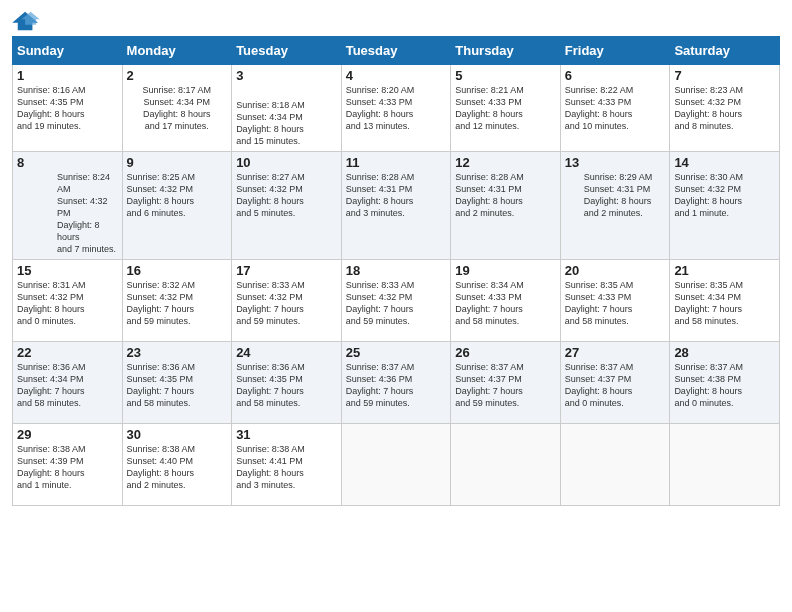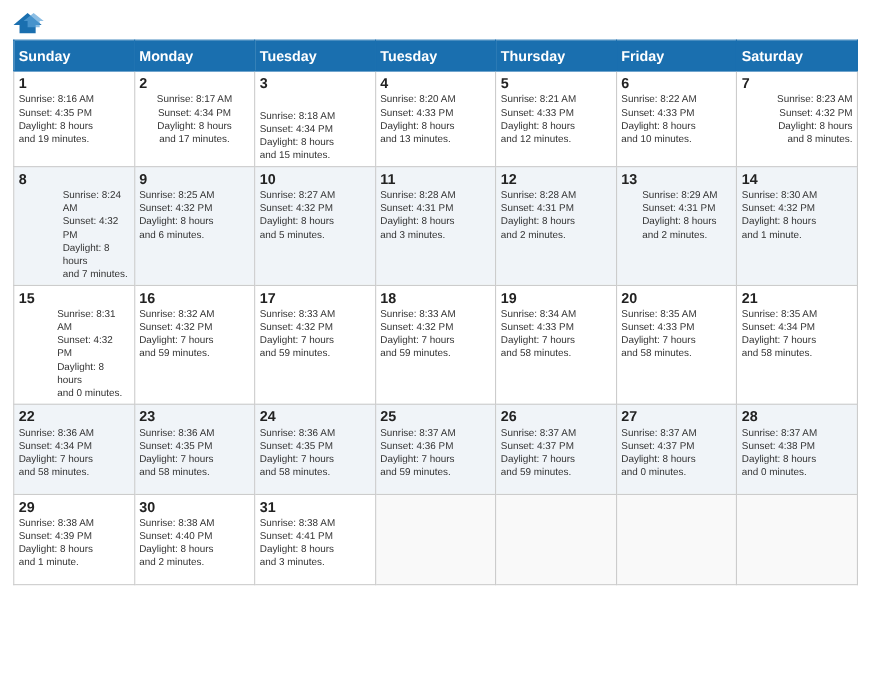--- a/index.html
+++ b/index.html
@@ -157,21 +157,21 @@
           </td>
           <td>
             <span class="day-num">6</span>
             <div class="cell-text" style="white-space: pre-line;">Sunrise: 8:22 AM
 Sunset: 4:33 PM
 Daylight: 8 hours
 and 10 minutes.</div>
           </td>
           <td>
             <span class="day-num">7</span>
-            <div class="cell-text" style="white-space: pre-line; text-align: right;">Sunrise: 8:23 AM
+            <div class="cell-text" style="white-space: pre-line;">Sunrise: 8:23 AM
 Sunset: 4:32 PM
 Daylight: 8 hours
 and 8 minutes.</div>
           </td>
         </tr>
         <tr>
           <td>
             <span class="day-num">8</span>
             <div class="cell-text" style="white-space: pre-line; margin-left: 40px;">Sunrise: 8:24 AM
 Sunset: 4:32 PM
@@ -217,21 +217,21 @@
             <span class="day-num">14</span>
             <div class="cell-text" style="white-space: pre-line;">Sunrise: 8:30 AM
 Sunset: 4:32 PM
 Daylight: 8 hours
 and 1 minute.</div>
           </td>
         </tr>
         <tr>
           <td>
             <span class="day-num">15</span>
-            <div class="cell-text" style="white-space: pre-line; margin-left: 35px;">Sunrise: 8:31 AM
+            <div class="cell-text" style="white-space: pre-line;">Sunrise: 8:31 AM
 Sunset: 4:32 PM
 Daylight: 8 hours
 and 0 minutes.</div>
           </td>
           <td>
             <span class="day-num">16</span>
             <div class="cell-text" style="white-space: pre-line;">Sunrise: 8:32 AM
 Sunset: 4:32 PM
 Daylight: 7 hours
 and 59 minutes.</div>

